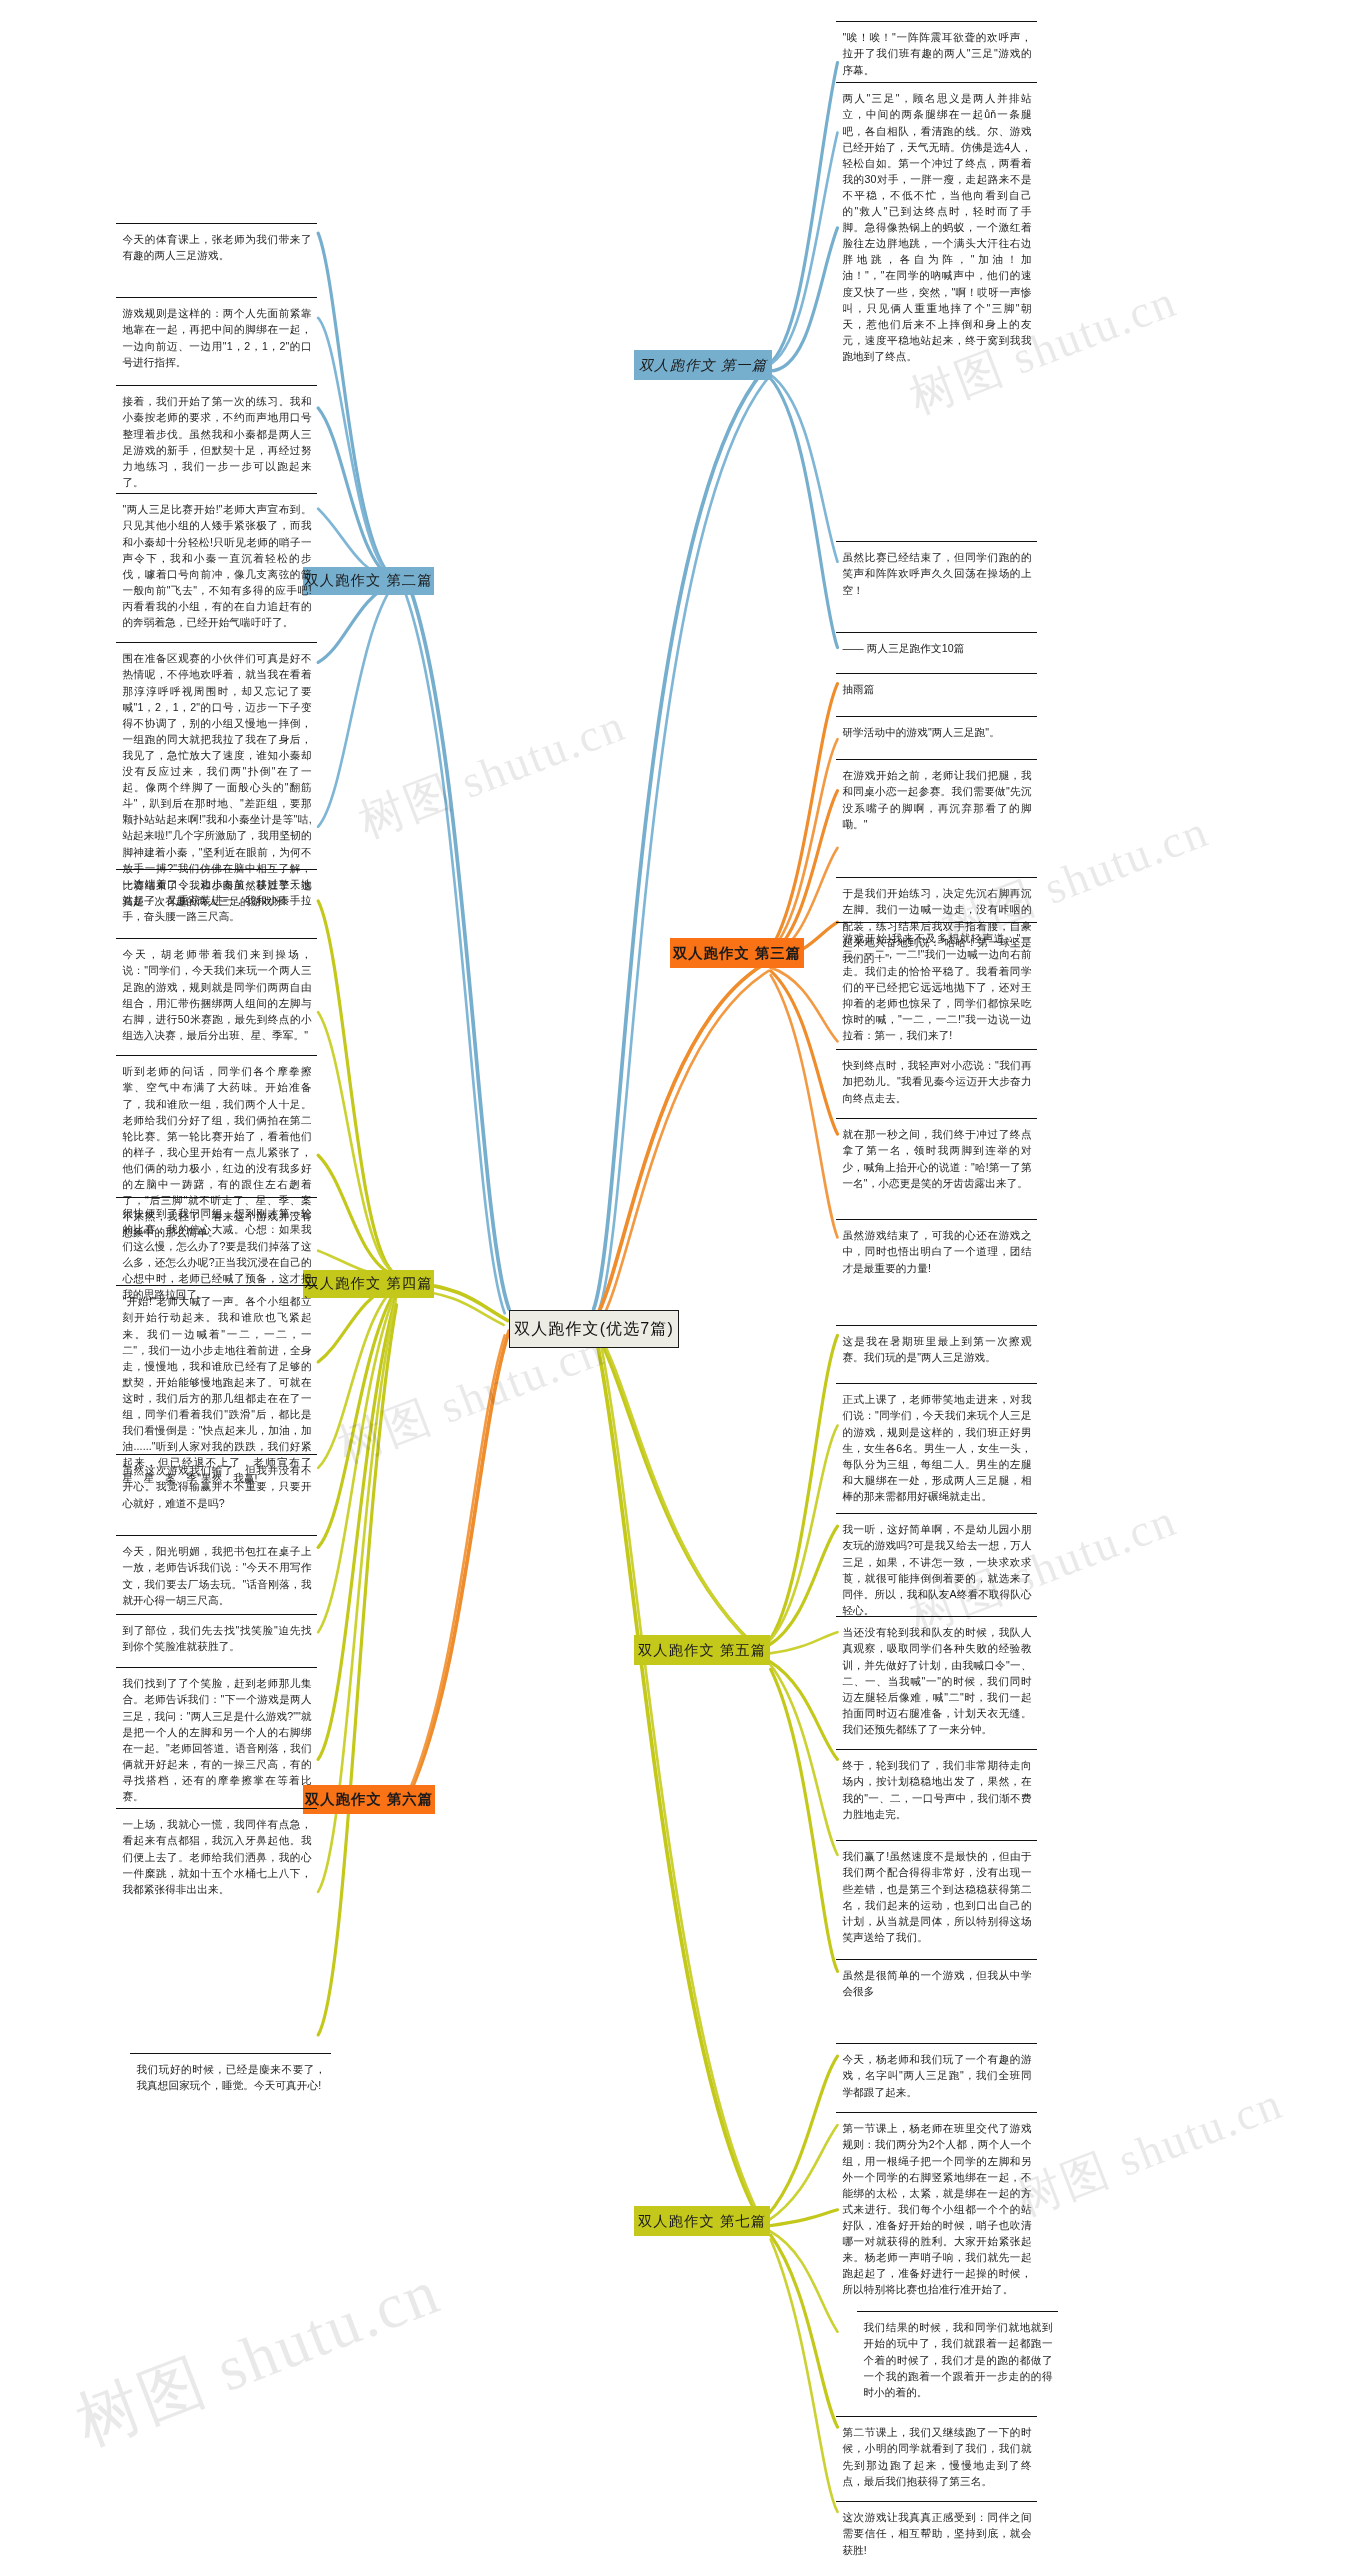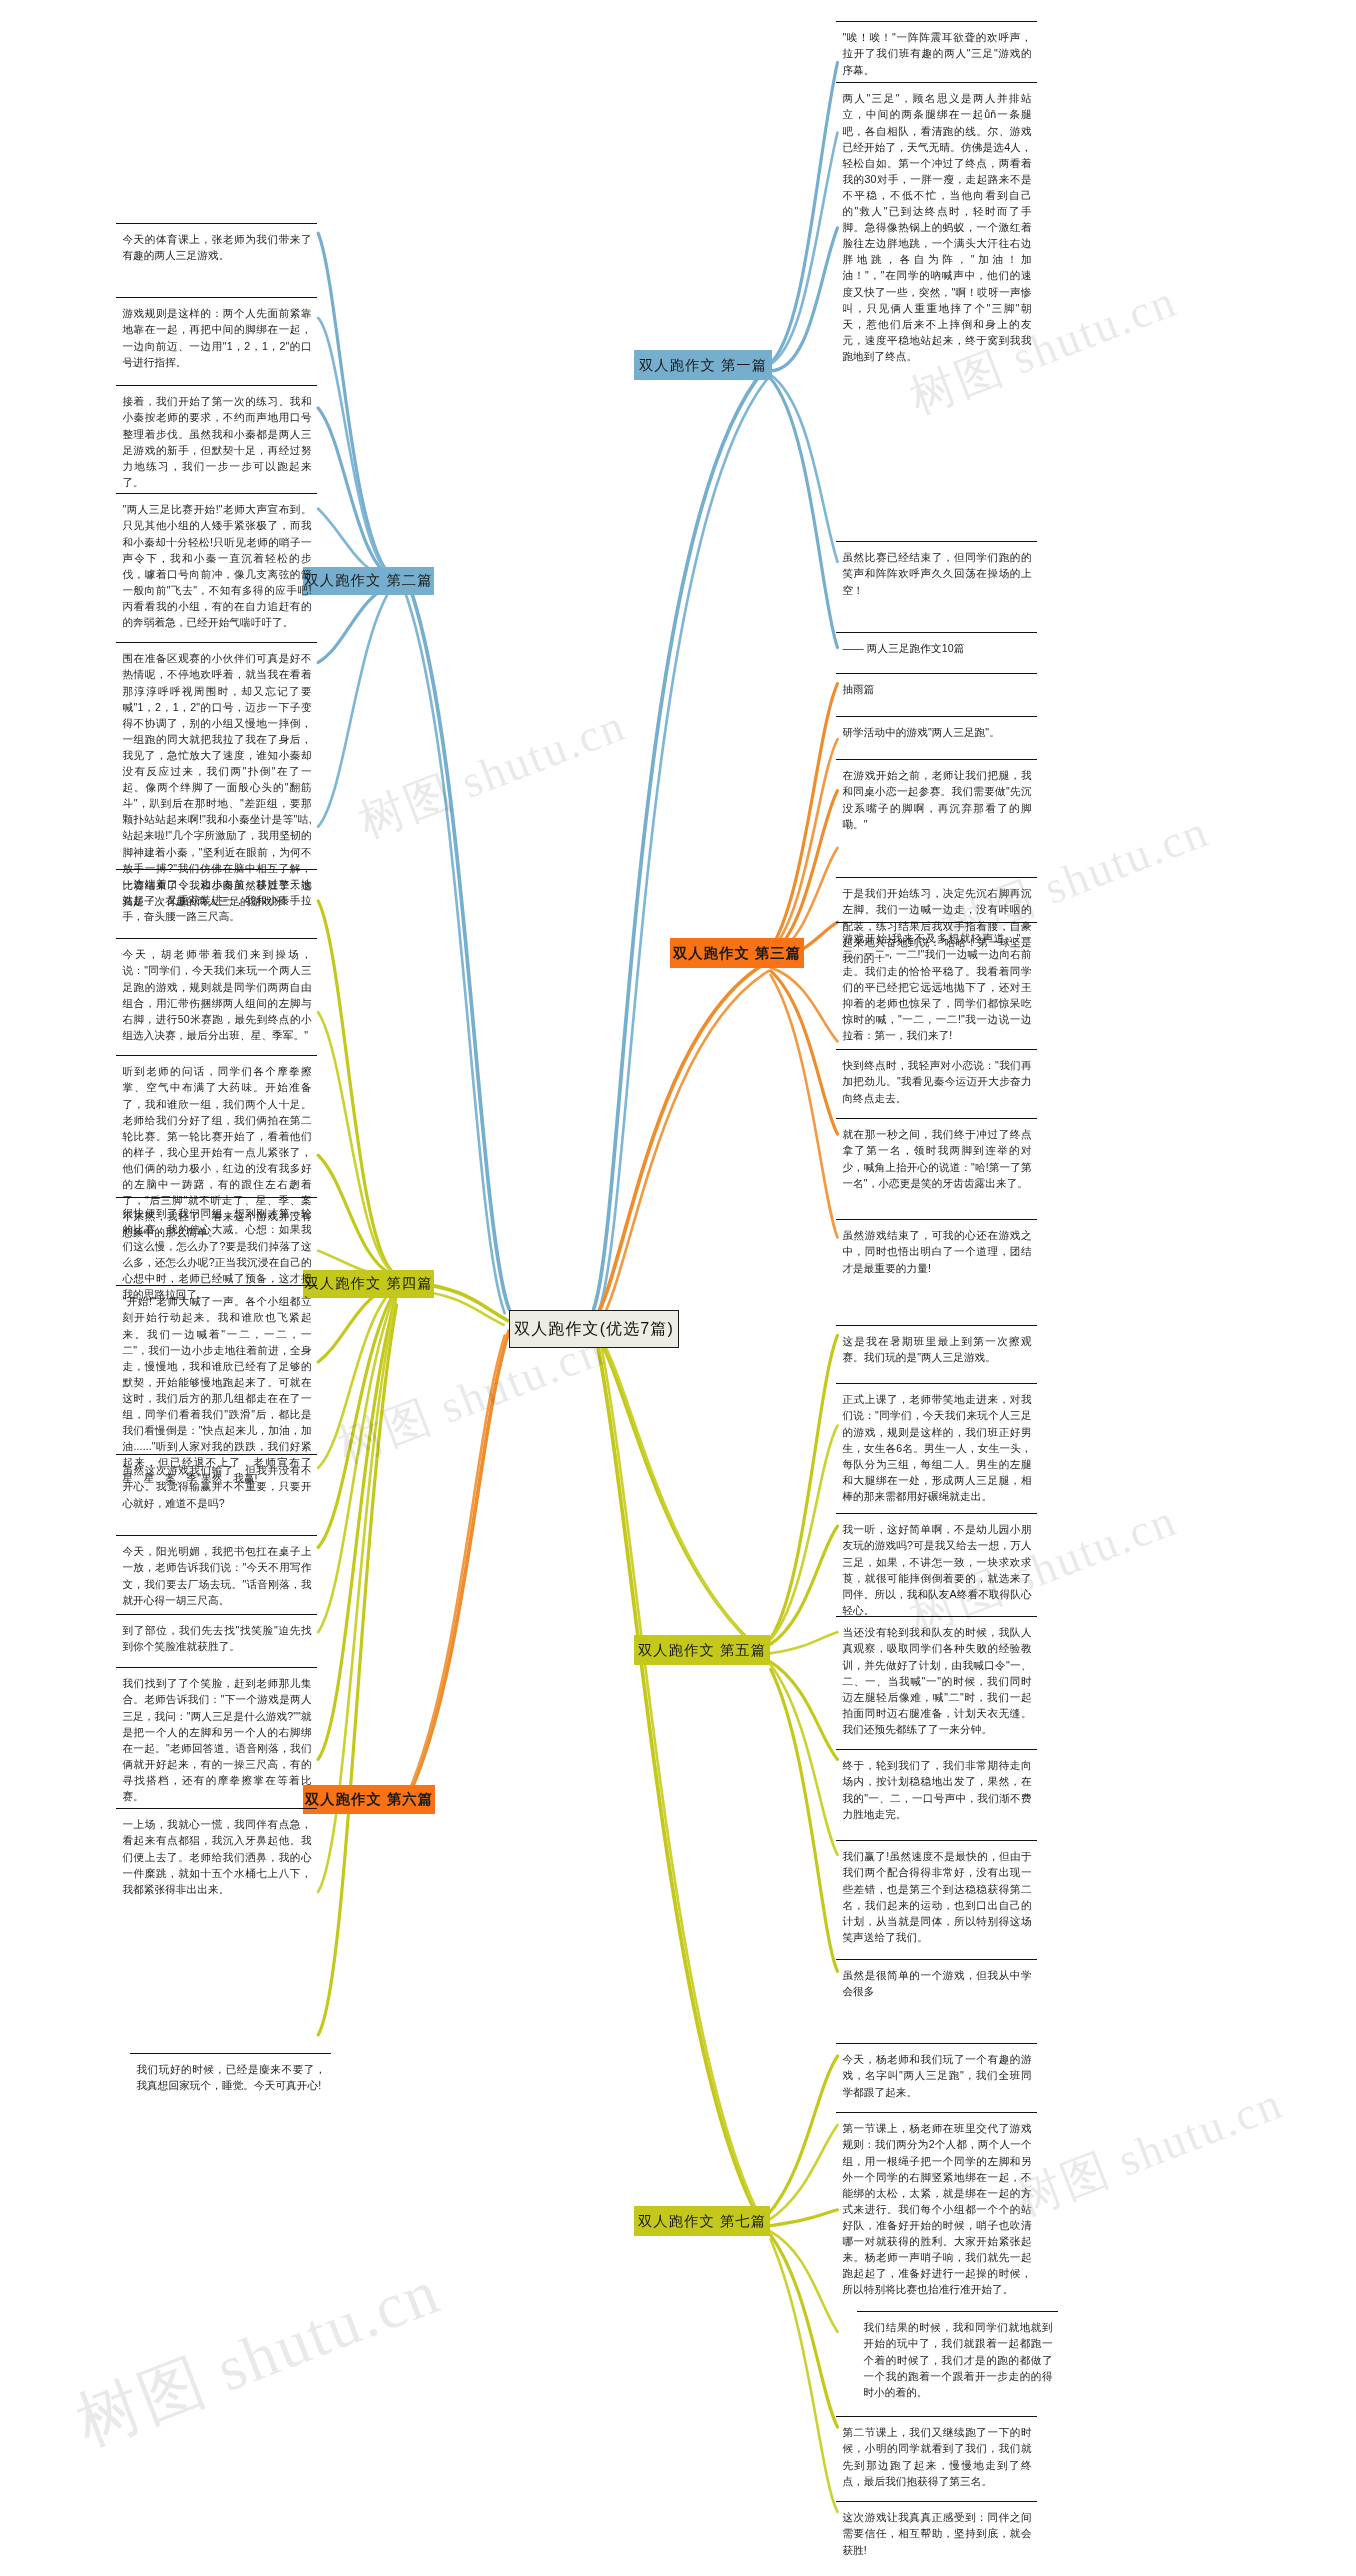--- a/index.html
+++ b/index.html
@@ -166,21 +166,21 @@
   <div class="wm small" style="left:329px;top:1420px;">树图 shutu.cn</div>
   <div class="wm small" style="left:901px;top:371px;">树图 shutu.cn</div>
   <div class="wm small" style="left:933px;top:901px;">树图 shutu.cn</div>
   <div class="wm small" style="left:901px;top:1590px;">树图 shutu.cn</div>
   <div class="wm small" style="left:1007px;top:2173px;">树图 shutu.cn</div>
 
   <div id="center-node" style="left:509px;top:1296px;width:170px;height:38px;margin-top:14px;">
     <span>双人跑作文(优选7篇)</span>
   </div>
 
-  <div class="branch-label bl-blue" style="left:634px;top:350px;width:138px;height:30px;">
+  <div class="branch-label bl-blue" style="left:634px;top:350px;width:138px;height:30px;font-style:italic;">
     <span>双人跑作文 第一篇</span>
   </div>
 
   <div class="branch-label bl-blue" style="left:303px;top:567px;width:131px;height:27.6px;">
     <span>双人跑作文 第二篇</span>
   </div>
 
   <div class="branch-label bl-orange" style="left:670px;top:938px;width:134px;height:30px;">
     <span>双人跑作文 第三篇</span>
   </div>

